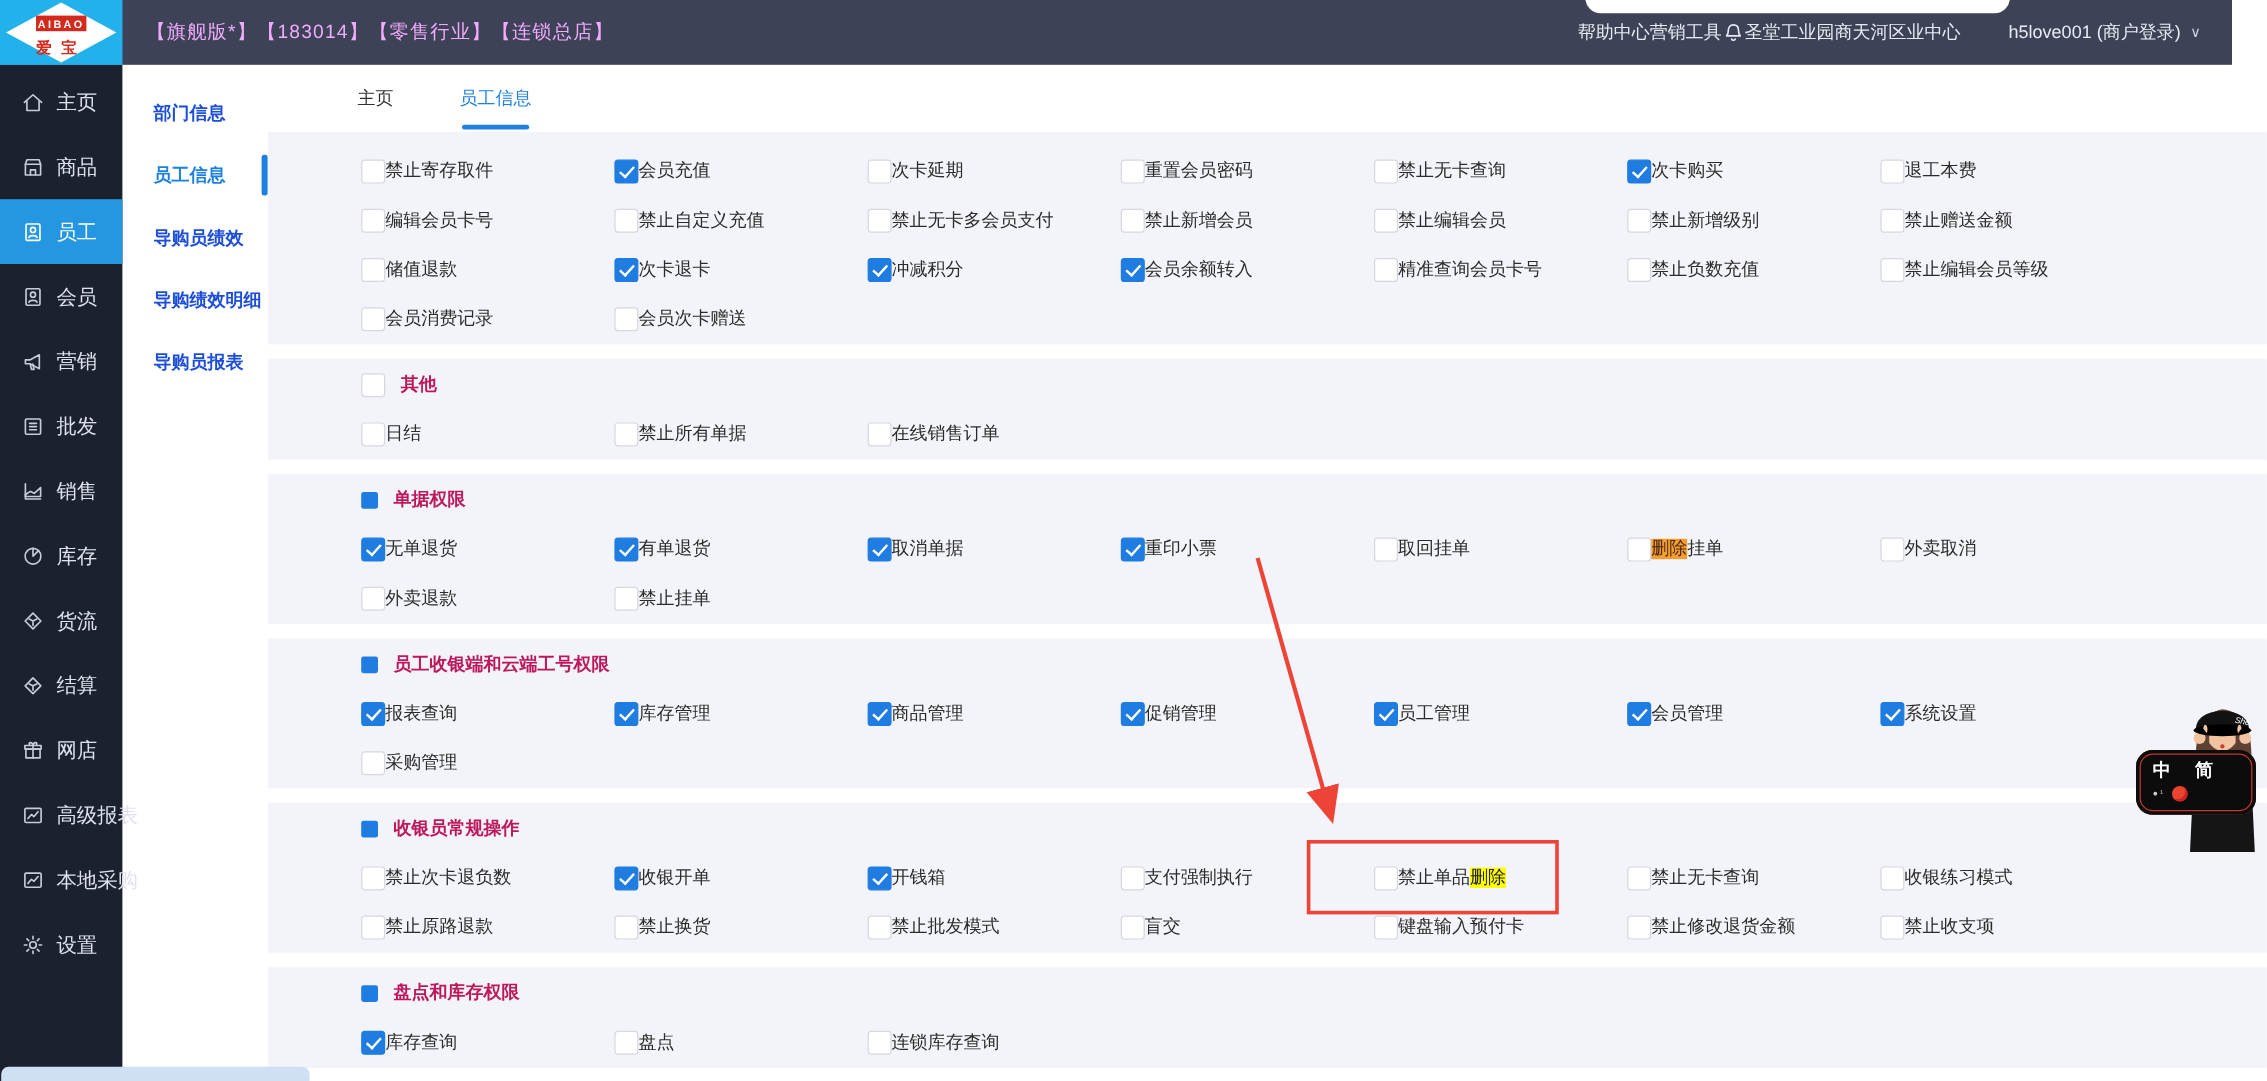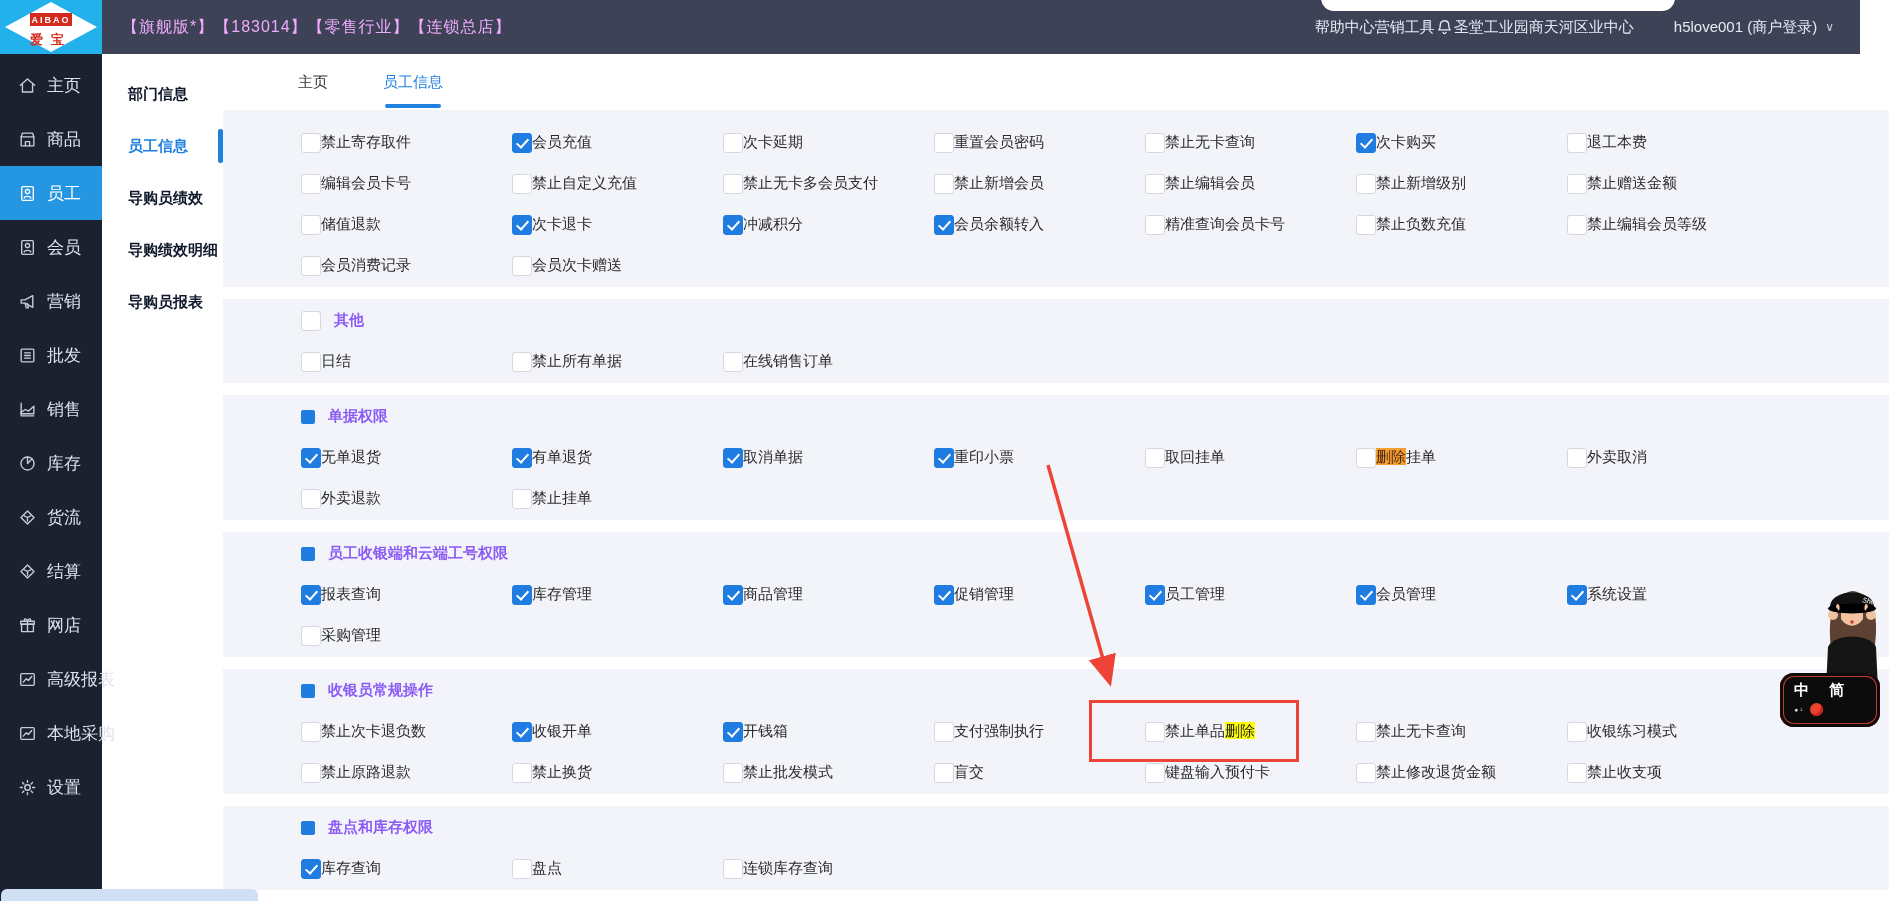--- a/index.html
+++ b/index.html
@@ -31,41 +31,41 @@
     color:#dfe2ee; font-size:17px; cursor:pointer; white-space:nowrap; }
   .side-item svg { width:19px; height:19px; fill:none; stroke:#c7ccdc; stroke-width:1.3;
     stroke-linecap:round; stroke-linejoin:round; flex:0 0 auto; }
   .side-item.active { background:#2596e1; color:#fff;align-items:center; }
   .side-item.active svg { stroke:#fff; }
 
   
   .submenu { position:absolute; left:102px; top:54px; width:121px; height:847px;
     background:#fff; padding-top:14px; z-index:9; }
   .sub-item { position:relative; height:52px; display:flex; align-items:center; padding-left:26px;
-    font-size:15px; font-weight:bold; color:#0f172a; cursor:pointer; white-space:nowrap; }
+    font-size:15px; font-weight:bold; color:#1d4ed8; cursor:pointer; white-space:nowrap; }
   .sub-item.active { color:#2080e0; }
   .sub-item.active::after { content:""; position:absolute; right:0; top:9px; width:5px; height:34px;
     background:#2080e0; border-radius:2px; }
 
   
   .content { position:absolute; left:223px; top:54px; width:1666px; height:847px; background:#fff; }
   .tabbar { height:56px; display:flex; align-items:center; padding-left:75px; gap:55px; background:#fff; }
   .tab { position:relative; height:56px; display:flex; align-items:center; font-size:15px;
     color:#333; cursor:pointer; }
   .tab.active { color:#2080e0; }
   .tab.active::after { content:""; position:absolute; left:50%; transform:translateX(-50%);
     bottom:2px; width:56px; height:4px; border-radius:2px; background:#2080e0; }
 
   .section { background:#f3f4f9; padding:1px 0; margin-bottom:12px; }
   .section.first { padding-top:12px; }
   .sec-header { height:41px; display:flex; align-items:center; padding-left:78px; gap:13px; }
   .sec-header .box-solid { width:14px; height:14px; background:#1f7ce0; border-radius:2px; flex:0 0 auto; }
   .sec-header .box-empty { width:20px; height:20px; background:#fff; border:1px solid #d5d8e0;
     border-radius:3px; flex:0 0 auto; }
-  .sec-title { font-size:15px; font-weight:bold; color:#8b5cf6; }
+  .sec-title { font-size:15px; font-weight:bold; color:#be185d; }
 
   .cb-row { display:grid; grid-template-columns:repeat(7,211px); padding-left:78px; }
   .cb-item { height:41px; display:flex; align-items:center; cursor:pointer; }
   .cb { width:20px; height:20px; border-radius:3px; background:#fff; border:1px solid #d5d8e0;
     position:relative; flex:0 0 auto; }
   .cb.checked { background:#1f7ce0; border-color:#1f7ce0; }
   .cb.checked::after { content:""; position:absolute; left:6px; top:2px; width:5px; height:10px;
     border-right:2px solid #fff; border-bottom:2px solid #fff; transform:rotate(42deg); }
   .cb-label { font-size:15px; color:#2b2b2b; white-space:nowrap; }
   .hl-orange { background:#f59e2f; color:#4a2a12; }
@@ -75,21 +75,21 @@
   .anno-layer { position:absolute; left:0; top:0; width:1666px; height:847px;
     pointer-events:none; z-index:6; }
   .anno-box { position:absolute; left:866px; top:646px; width:210px; height:62px;
     border:3px solid #ee4438; background:transparent; }
 
   
   .widget { position:absolute; left:1778px; top:575px; width:111px; height:135px; z-index:25; cursor:pointer; }
   .widget-girl { position:absolute; right:0; top:0; }
   .widget-bubble { position:absolute; left:2px; top:50px; width:100px; height:54px;
     background:#0c0c0c; border-radius:14px; box-shadow:inset 0 0 0 3px #0c0c0c, inset 0 0 0 4px #c0392b;
-    color:#fff; padding:8px 0 0 14px;margin-top:48px; }
+    color:#fff; padding:8px 0 0 14px; }
   .bubble-text { font-size:15px; font-weight:bold; letter-spacing:8px; }
   .bubble-row { display:flex; align-items:center; gap:5px; margin-top:3px; }
   .bubble-dots { color:#cfcfcf; font-size:7px; letter-spacing:2px; }
   .bubble-dot-red { width:13px; height:13px; border-radius:50%; background:#e8442e;
     box-shadow:inset -2px -2px 0 #c22; }
 
   
   .bottom-strip { position:absolute; left:1px; top:889px; width:257px; height:12px;
     background:#cfe0f5; border-radius:6px 6px 0 0; z-index:25; }
 </style>

